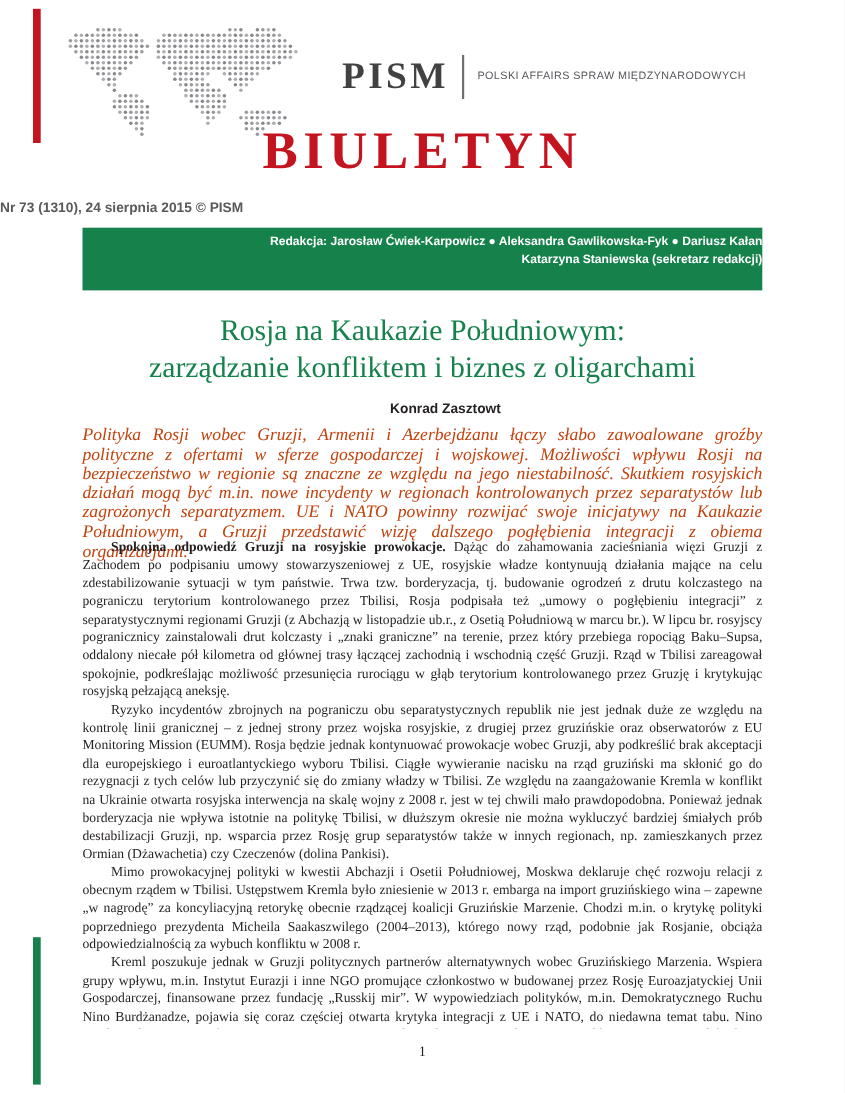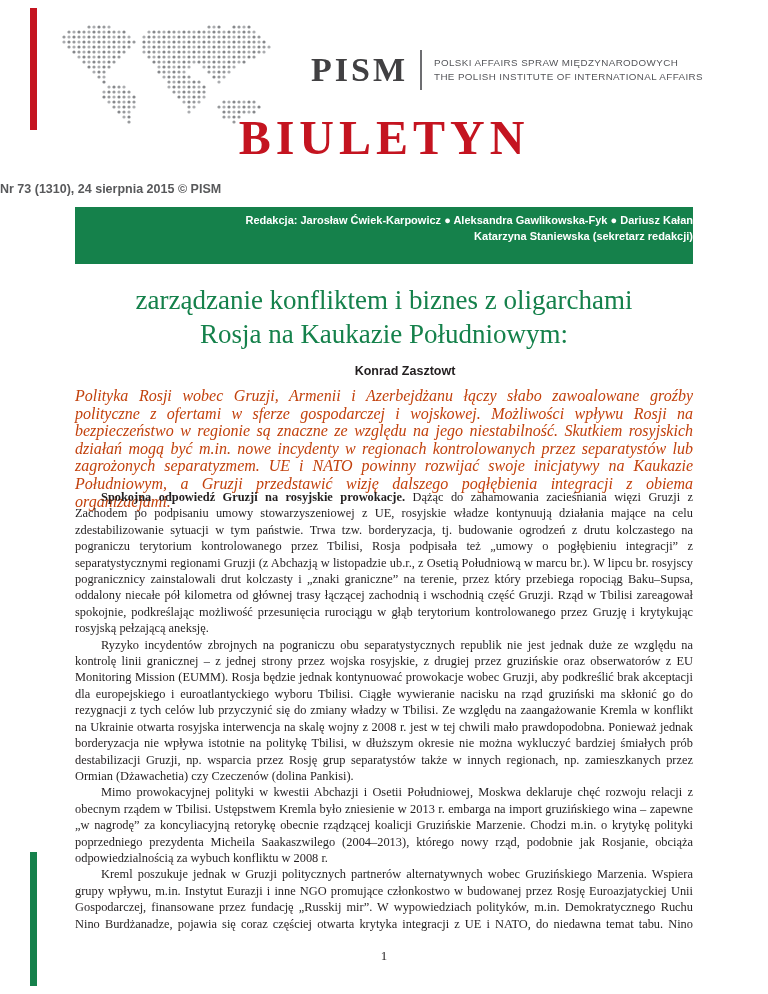--- a/index.html
+++ b/index.html
@@ -460,36 +460,35 @@
       <circle cx="183" cy="93" r="1.6" fill="#97999c"></circle>
       <circle cx="73" cy="98" r="1.6" fill="#97999c"></circle>
       <circle cx="178" cy="98" r="1.6" fill="#97999c"></circle>
     </svg>
 
   <div class="logo-block">
     <div class="logo-text">PISM</div>
     <div class="logo-divider"></div>
     <div class="logo-names">
       <div>POLSKI AFFAIRS SPRAW MIĘDZYNARODOWYCH</div>
-      <div>THE POLISH INSTITUTE OF INTERNATIONAL AFFAIRS</div>
     </div>
   </div>
 
   <div class="bulletin-title">BIULETYN</div>
 
   <div class="issue-line">Nr 73 (1310), 24 sierpnia 2015 © PISM</div>
 
   <div class="editorial-banner">
     <div>Redakcja: Jarosław Ćwiek-Karpowicz ● Aleksandra Gawlikowska-Fyk ● Dariusz Kałan</div>
     <div>Katarzyna Staniewska (sekretarz redakcji)</div>
   </div>
 
   <div class="article-title">
+    <div>Rosja na Kaukazie Południowym:</div>
     <div>zarządzanie konfliktem i biznes z oligarchami</div>
-    <div>Rosja na Kaukazie Południowym:</div>
   </div>
 
   <div class="author">Konrad Zasztowt</div>
 
   <div class="abstract">Polityka Rosji wobec Gruzji, Armenii i Azerbejdżanu łączy słabo zawoalowane groźby polityczne z ofertami w sferze gospodarczej i wojskowej. Możliwości wpływu Rosji na bezpieczeństwo w regionie są znaczne ze względu na jego niestabilność. Skutkiem rosyjskich działań mogą być m.in. nowe incydenty w regionach kontrolowanych przez separatystów lub zagrożonych separatyzmem. UE i NATO powinny rozwijać swoje inicjatywy na Kaukazie Południowym, a Gruzji przedstawić wizję dalszego pogłębienia integracji z obiema organizacjami.</div>
 
   <div class="body-text">
     <p><b>Spokojna odpowiedź Gruzji na rosyjskie prowokacje. </b><span>Dążąc do zahamowania zacieśniania więzi Gruzji z Zachodem po podpisaniu umowy stowarzyszeniowej z UE, rosyjskie władze kontynuują działania mające na celu zdestabilizowanie sytuacji w tym państwie. Trwa tzw. borderyzacja, tj. budowanie ogrodzeń z drutu kolczastego na pograniczu terytorium kontrolowanego przez Tbilisi, Rosja podpisała też „umowy o pogłębieniu integracji” z separatystycznymi regionami Gruzji (z Abchazją w listopadzie ub.r., z Osetią Południową w marcu br.). W lipcu br. rosyjscy pogranicznicy zainstalowali drut kolczasty i „znaki graniczne” na terenie, przez który przebiega ropociąg Baku–Supsa, oddalony niecałe pół kilometra od głównej trasy łączącej zachodnią i wschodnią część Gruzji. Rząd w Tbilisi zareagował spokojnie, podkreślając możliwość przesunięcia rurociągu w głąb terytorium kontrolowanego przez Gruzję i krytykując rosyjską pełzającą aneksję.</span></p>
     <p>Ryzyko incydentów zbrojnych na pograniczu obu separatystycznych republik nie jest jednak duże ze względu na kontrolę linii granicznej – z jednej strony przez wojska rosyjskie, z drugiej przez gruzińskie oraz obserwatorów z EU Monitoring Mission (EUMM). Rosja będzie jednak kontynuować prowokacje wobec Gruzji, aby podkreślić brak akceptacji dla europejskiego i euroatlantyckiego wyboru Tbilisi. Ciągłe wywieranie nacisku na rząd gruziński ma skłonić go do rezygnacji z tych celów lub przyczynić się do zmiany władzy w Tbilisi. Ze względu na zaangażowanie Kremla w konflikt na Ukrainie otwarta rosyjska interwencja na skalę wojny z 2008 r. jest w tej chwili mało prawdopodobna. Ponieważ jednak borderyzacja nie wpływa istotnie na politykę Tbilisi, w dłuższym okresie nie można wykluczyć bardziej śmiałych prób destabilizacji Gruzji, np. wsparcia przez Rosję grup separatystów także w innych regionach, np. zamieszkanych przez Ormian (Dżawachetia) czy Czeczenów (dolina Pankisi).</p>
     <p>Mimo prowokacyjnej polityki w kwestii Abchazji i Osetii Południowej, Moskwa deklaruje chęć rozwoju relacji z obecnym rządem w Tbilisi. Ustępstwem Kremla było zniesienie w 2013 r. embarga na import gruzińskiego wina – zapewne „w nagrodę” za koncyliacyjną retorykę obecnie rządzącej koalicji Gruzińskie Marzenie. Chodzi m.in. o krytykę polityki poprzedniego prezydenta Micheila Saakaszwilego (2004–2013), którego nowy rząd, podobnie jak Rosjanie, obciąża odpowiedzialnością za wybuch konfliktu w 2008 r.</p>

